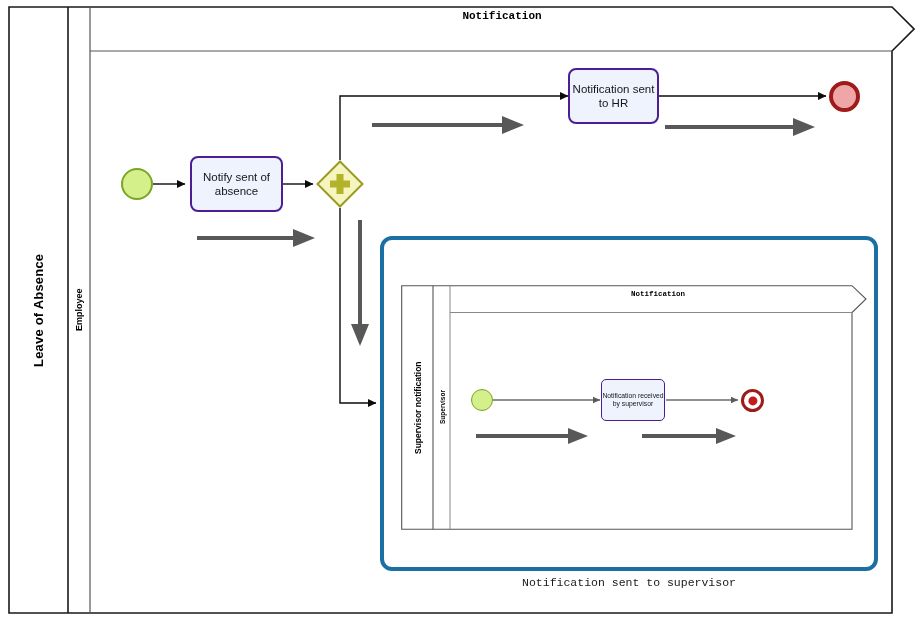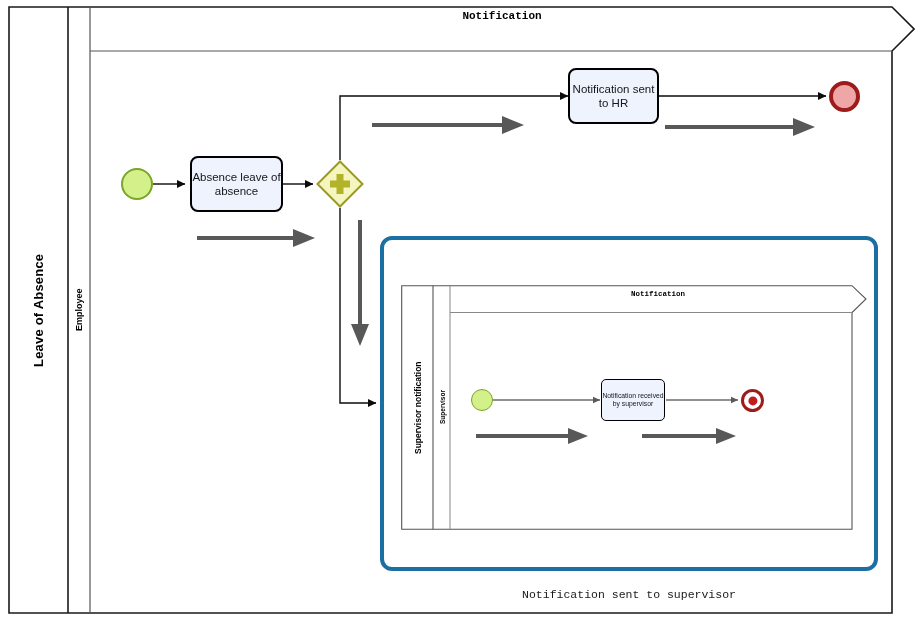--- a/index.html
+++ b/index.html
@@ -57,21 +57,21 @@
     font-size: 11px;
     font-weight: bold;
     color: #000000;
   }
 
   
   .task {
     position: absolute;
     box-sizing: border-box;
     background: #eef3fd;
-    border: 2px solid #000000;
+    border: 2px solid #4c1d95;
     border-radius: 8px;
     display: flex;
     align-items: center;
     justify-content: center;
     text-align: center;
     color: #15171a;
     line-height: 1.25;
   }
   .event {
     position: absolute;
@@ -117,21 +117,20 @@
     border: 4px solid #1b6fa3;
     border-radius: 12px;
     background: #ffffff;
   }
   #subprocess-caption {
     left: 380px; top: 576px;
     width: 498px;
     text-align: center;
     font-size: 11.5px;
     color: #1a1a1a;
-    margin-top: 12px;
   }
 
   #inner-pool {
     left: 401px; top: 285px;
     width: 466px; height: 245px;
   }
   #inner-pool-label {
     left: 403px; top: 286px;
     width: 30px; height: 243px;
     font-size: 8.5px;
@@ -190,21 +189,21 @@
 
     <path class="flow-line" d="M340,160 L340,96 L568,96" marker-end="url(#arrowBlack)"></path>
 
     <path class="flow-line" d="M659,96 L826,96" marker-end="url(#arrowBlack)"></path>
 
     <path class="flow-line" d="M340,208 L340,403 L376,403" marker-end="url(#arrowBlack)"></path>
   </svg>
 
   <div class="event start-event abs" style="left:121px; top:168px; width:32px; height:32px;"></div>
 
-  <div class="task" style="left:190px; top:156px; width:93px; height:56px; font-size:11.5px;">Absence leave of absence</div>
+  <div class="task" style="left:190px; top:156px; width:93px; height:56px; font-size:11.5px;">Notify sent of absence</div>
 
   <div class="gateway" style="left:316px; top:160px; width:48px; height:48px;">
     <svg width="48" height="48" viewBox="0 0 48 48">
       <polygon points="24,1.5 46.5,24 24,46.5 1.5,24" fill="#f5f5c0" stroke="#9a9a23" stroke-width="2"></polygon>
       <path d="M20.5,14 h7 v6.5 h6.5 v7 h-6.5 v6.5 h-7 v-6.5 h-6.5 v-7 h6.5 z" fill="#b3b32a"></path>
     </svg>
   </div>
 
   <div class="task" style="left:568px; top:68px; width:91px; height:56px; font-size:11.5px;">Notification sent to HR</div>
 

